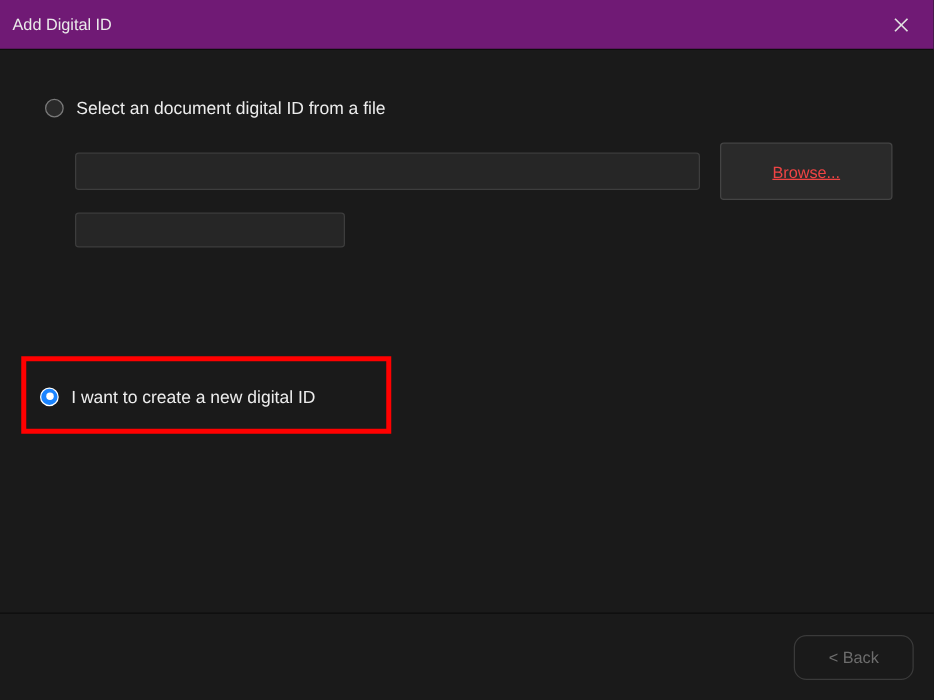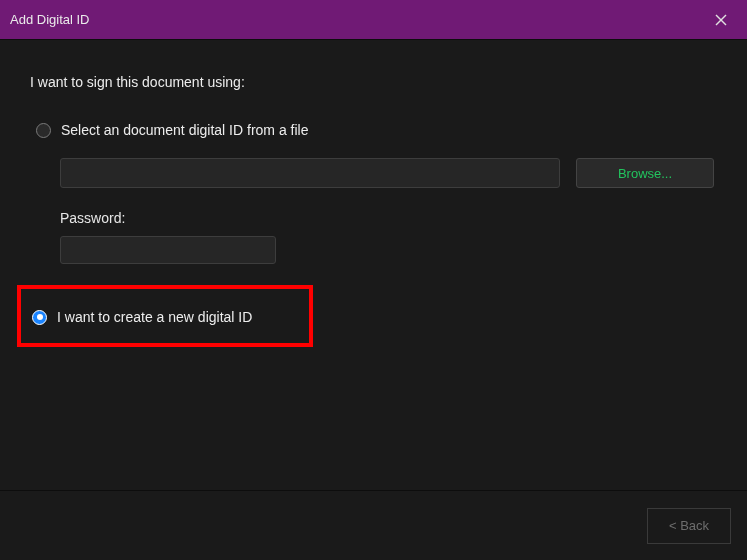--- a/index.html
+++ b/index.html
@@ -100,30 +100,31 @@
     height: 30px;
     background: #262626;
     border: 1px solid #3d3d3d;
     border-radius: 3px;
     color: #cfcfcf;
     padding: 0 8px;
     font-size: 13px;
   }
   .browse-btn {
     width: 138px;
-    height: 30px;
+    height: 46px;
     background: #2a2a2a;
     border: 1px solid #444;
     border-radius: 3px;
-    color: #22c55e;
+    color: #ef4444;
     font-size: 13px;
     display: flex;
     align-items: center;
     justify-content: center;
     cursor: pointer;
+    text-decoration: underline;
   }
   .pw-label {
     margin-top: 22px;
     font-size: 14px;
     color: #e6e6e6;
   }
   .pw-input {
     margin-top: 10px;
     width: 216px;
     height: 28px;
@@ -160,24 +161,24 @@
     height: 70px;
     border-top: 1px solid #0d0d0d;
     display: flex;
     align-items: center;
     justify-content: flex-end;
     gap: 16px;
     padding-right: 16px;
     background: #1a1a1a;
   }
   .nav-btn {
-    width: 84px;
+    width: 96px;
     height: 36px;
     border: 1px solid #4a4a4a;
-    border-radius: 0;
+    border-radius: 10px;
     background: transparent;
     color: #ffffff;
     font-size: 13px;
     display: flex;
     align-items: center;
     justify-content: center;
     cursor: pointer;
     text-align: right;
   }
   .nav-btn.disabled {
@@ -193,33 +194,31 @@
   <div class="title-text">Add Digital ID</div>
   <div class="close-btn">
     <svg viewBox="0 0 12 12">
       <line x1="1" y1="1" x2="11" y2="11"></line>
       <line x1="11" y1="1" x2="1" y2="11"></line>
     </svg>
   </div>
 </div>
 
 <div class="content">
-  <div class="heading">I want to sign this document using:</div>
 
   <div class="option-row">
     <span class="radio"></span>
     <span class="option-label">Select an document digital ID from a file</span>
   </div>
 
   <div class="indent-block">
     <div class="file-row">
       <input type="text" class="file-input" value="" style="">
       <div class="browse-btn">Browse...</div>
     </div>
-    <div class="pw-label">Password:</div>
     <input type="password" class="pw-input" value="" style="">
   </div>
 </div>
 
 <div class="option2-row">
   <span class="radio selected"></span>
   <span class="option-label">I want to create a new digital ID</span>
 </div>
 
 <div class="highlight-box"></div>

